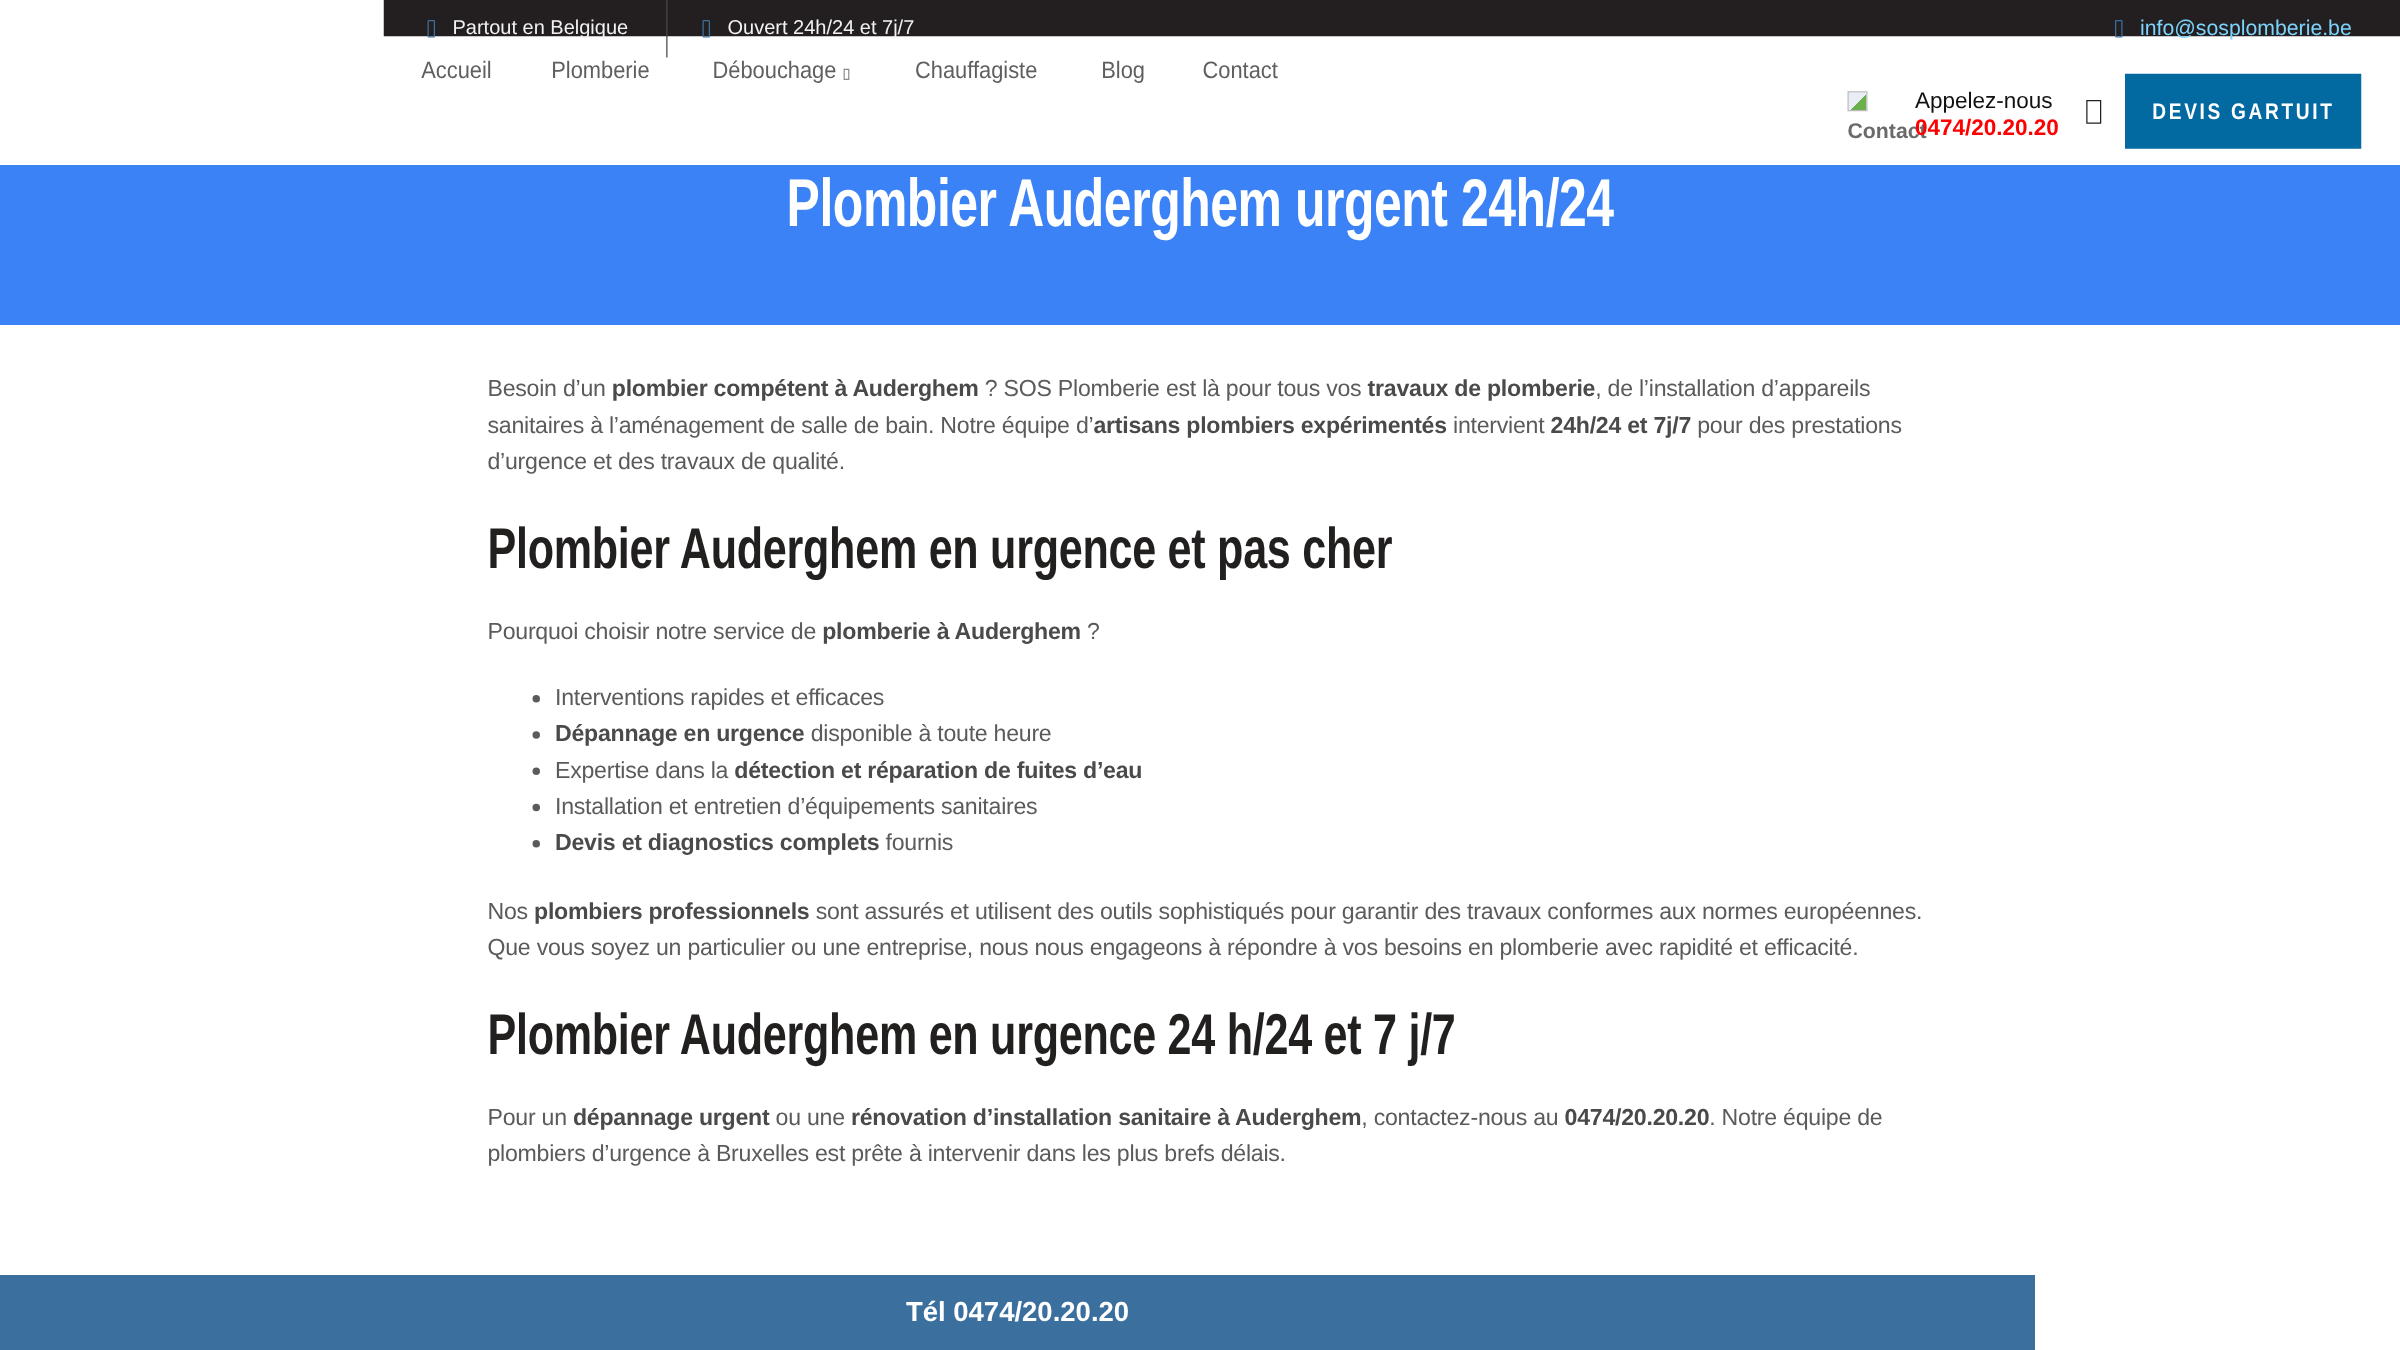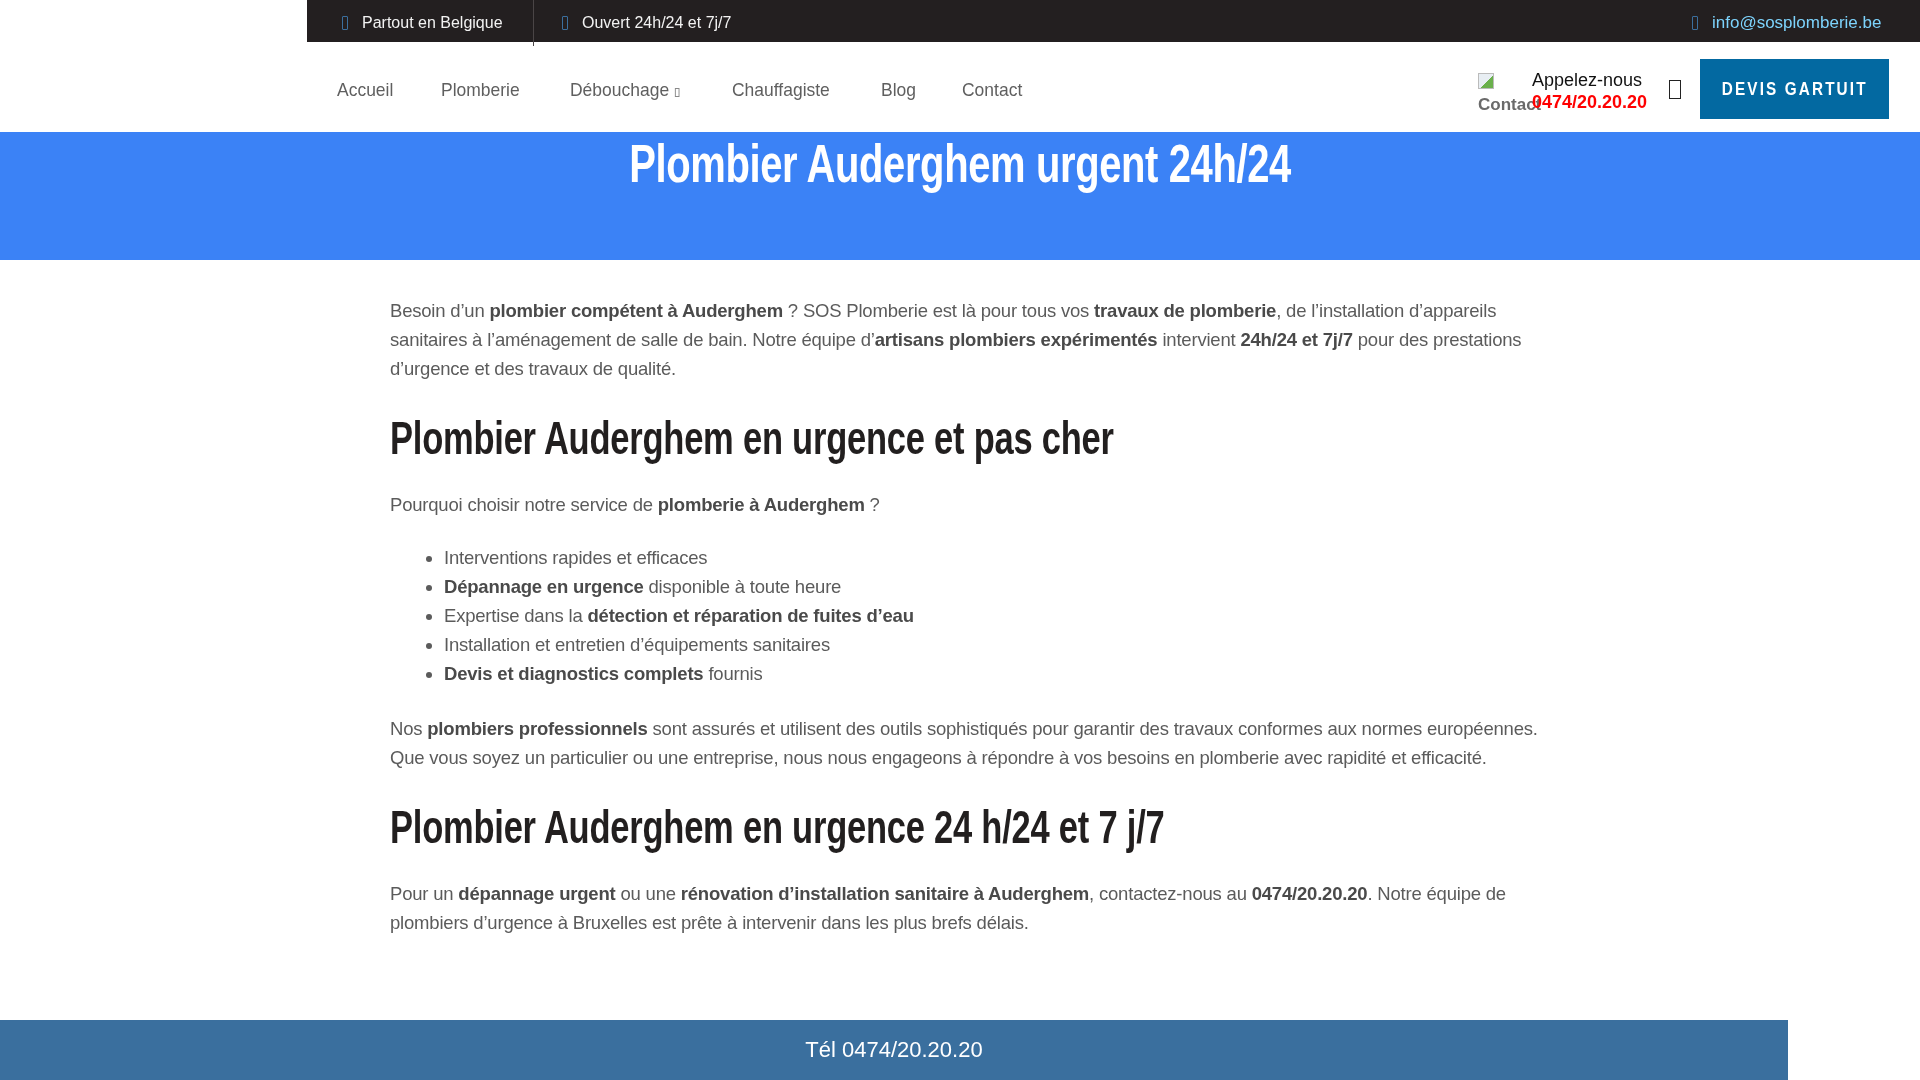--- a/index.html
+++ b/index.html
@@ -6,30 +6,30 @@
   html, body { width: 1920px; height: 1080px; overflow: hidden; background: #ffffff; }
   body { font-family: "DejaVu Sans", sans-serif; color: #5b5b5b; position: relative; }
 
   
   .header { position: absolute; left: 0; top: 0; width: 1920px; height: 132px; background: #fff; }
   .logo { position: absolute; left: 0; top: 0; width: 307px; height: 132px; }
   .logo .broken-img { position: absolute; left: 31px; top: 31px; width: 14px; height: 16px; }
   .logo .logo-alt { position: absolute; left: 46px; top: 31px; width: 246px; text-align: center;
     font-family: "Liberation Sans", sans-serif; font-size: 19px; line-height: 29px; color: #6a6a6a; transform: scaleX(0.92); transform-origin: center; }
 
-  .topbar { position: absolute; left: 307px; top: 0; width: 1613px; height: 42px; background: #231f20; }
+  .topbar { position: absolute; left: 307px; top: 0; width: 1613px; height: 29px; background: #231f20; }
   .topbar-item { position: absolute; top: 0; height: 46px; display: flex; align-items: center;
     font-family: "Liberation Sans", sans-serif; font-size: 16px; color: #f2f2f2; }
   .topbar-item .ico { display: inline-block; width: 6px; height: 14px; border: 1px solid #3b6f9e; border-radius: 1px; margin-right: 14px; }
   .topbar-item.loc { left: 35px; }
   .topbar-item.hours { left: 255px; }
   .topbar-divider { position: absolute; left: 226px; top: 0; width: 1px; height: 46px; background: #4a4546; }
   .topbar-item.mail { left: 1385px; font-size: 17px; color: #7dd3fc; }
 
-  .nav { position: absolute; left: 337px; top: 46px; height: 88px; display: flex; align-items: center; }
+  .nav { position: absolute; left: 337px; top: 46px; height: 88px; display: flex; align-items: flex-start; }
   .nav a { font-family: "Liberation Sans", sans-serif; font-size: 19px; color: #5f5f5f; text-decoration: none;
     margin-right: 43px; display: inline-flex; align-items: center; transform: scaleX(0.92); transform-origin: left; }
   .nav a .caret { display: inline-block; width: 5px; height: 9px; border: 1px solid #888; margin-left: 6px; margin-top: 4px; }
 
   .call { position: absolute; left: 1478px; top: 70px; width: 190px; height: 50px; }
   .call .contact-img { position: absolute; left: 0; top: 3px; width: 16px; height: 16px; border: 1px solid #bbb; background: linear-gradient(135deg, #e8eef3 55%, #6ab04c 56%); }
   .call .contact-alt { position: absolute; left: 0; top: 25px; font-family: "Liberation Sans", sans-serif; font-weight: bold; font-size: 17px; color: #6a6a6a; }
   .call .call-label { position: absolute; left: 54px; top: 0; font-family: "Liberation Sans", sans-serif; font-size: 18px; color: #111; }
   .call .call-phone { position: absolute; left: 54px; top: 22px; font-family: "Liberation Sans", sans-serif; font-weight: bold; font-size: 18px; color: #ff0000; }
 
@@ -51,21 +51,21 @@
   .content h2 { font-family: "Liberation Sans", sans-serif; font-weight: bold; font-size: 46px; line-height: 56px; color: #221f1f;
     transform: scaleX(0.75); transform-origin: left; white-space: nowrap; letter-spacing: -0.3px; }
   .p1 { margin-bottom: 16px; }
   .h2a { margin-top: 27px; margin-bottom: 24px; }
   .list { margin-top: 24px; margin-left: 54px; list-style: disc; }
   .list li { font-family: "Liberation Sans", sans-serif; font-size: 18.5px; line-height: 29px; color: #5b5b5b; letter-spacing: -0.2px; }
   .p3 { margin-top: 26px; }
   .h2b { margin-top: 27px; margin-bottom: 24px; }
 
   
-  .footer { position: absolute; left: 0; top: 1020px; width: 1788px; height: 60px; background: #3a6f9e; display: flex; align-items: center; justify-content: center; }
+  .footer { position: absolute; left: 0; top: 1020px; width: 1628px; height: 60px; background: #3a6f9e; display: flex; align-items: center; justify-content: center; font-weight: bold; }
   .footer a { font-family: "Liberation Sans", sans-serif; font-size: 22px; color: #fff; text-decoration: none; }
 </style>
 </head>
 <body>
 
 <header class="header">
 
   <div class="topbar">
     <div class="topbar-item loc">
       <span class="ico"></span>

